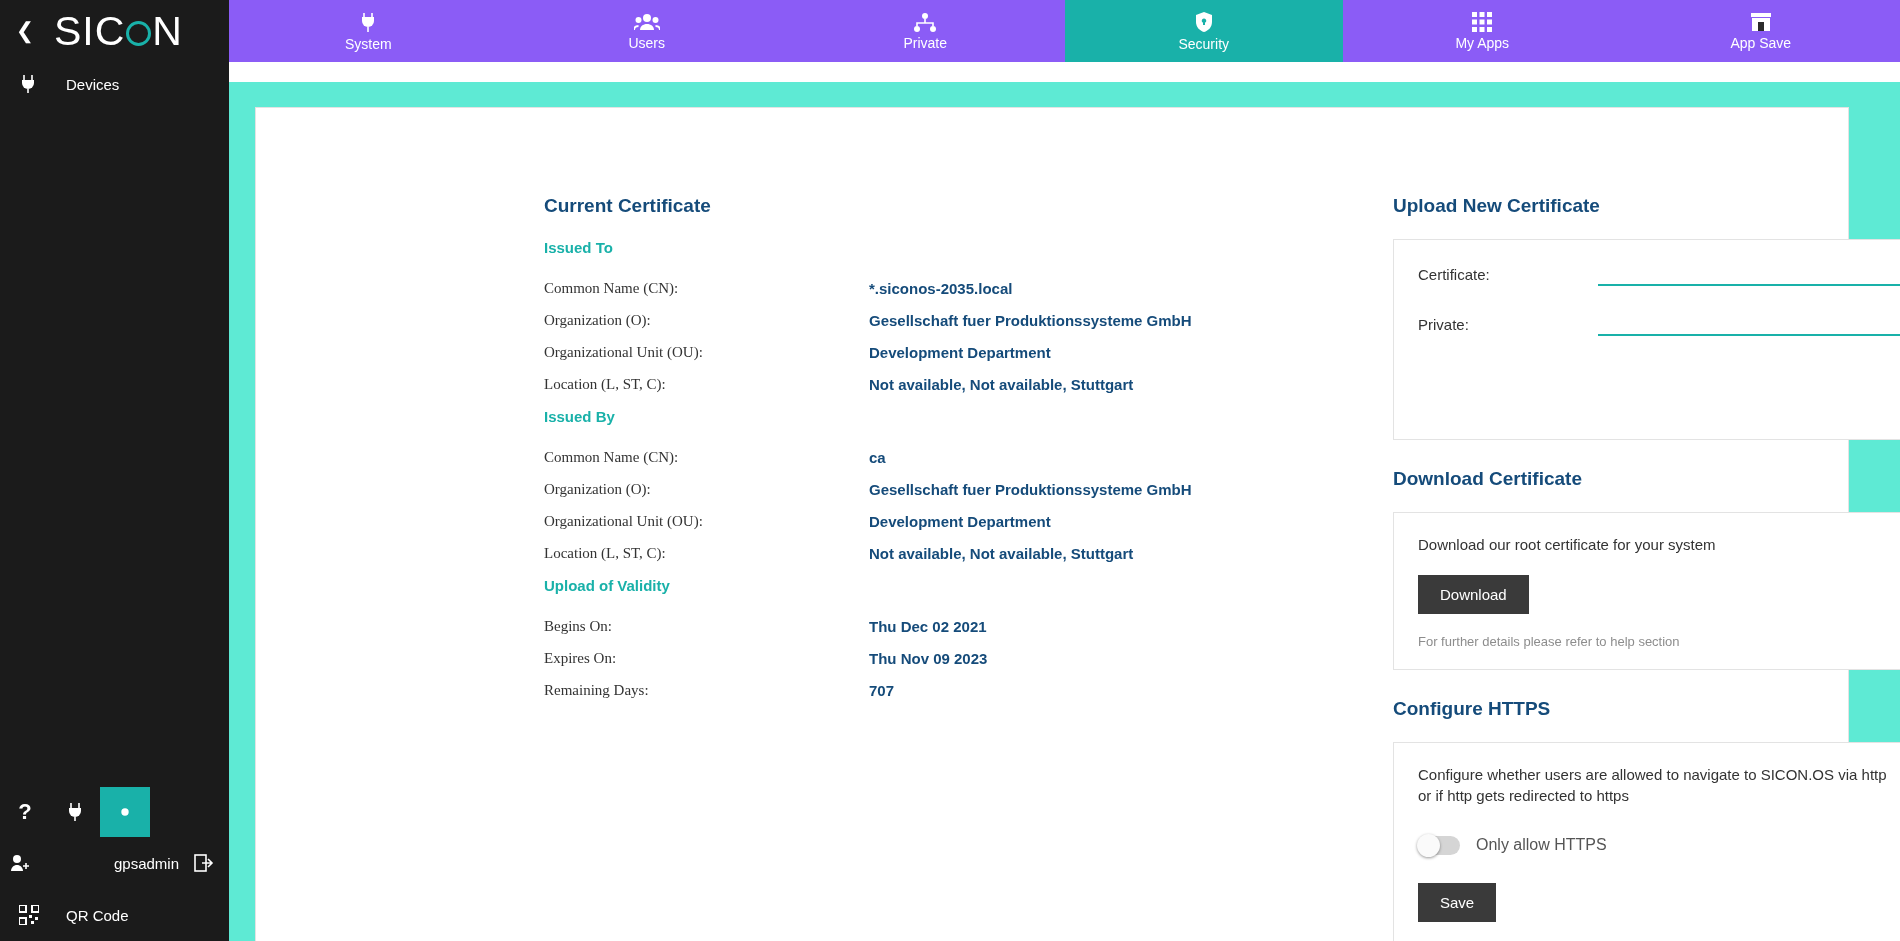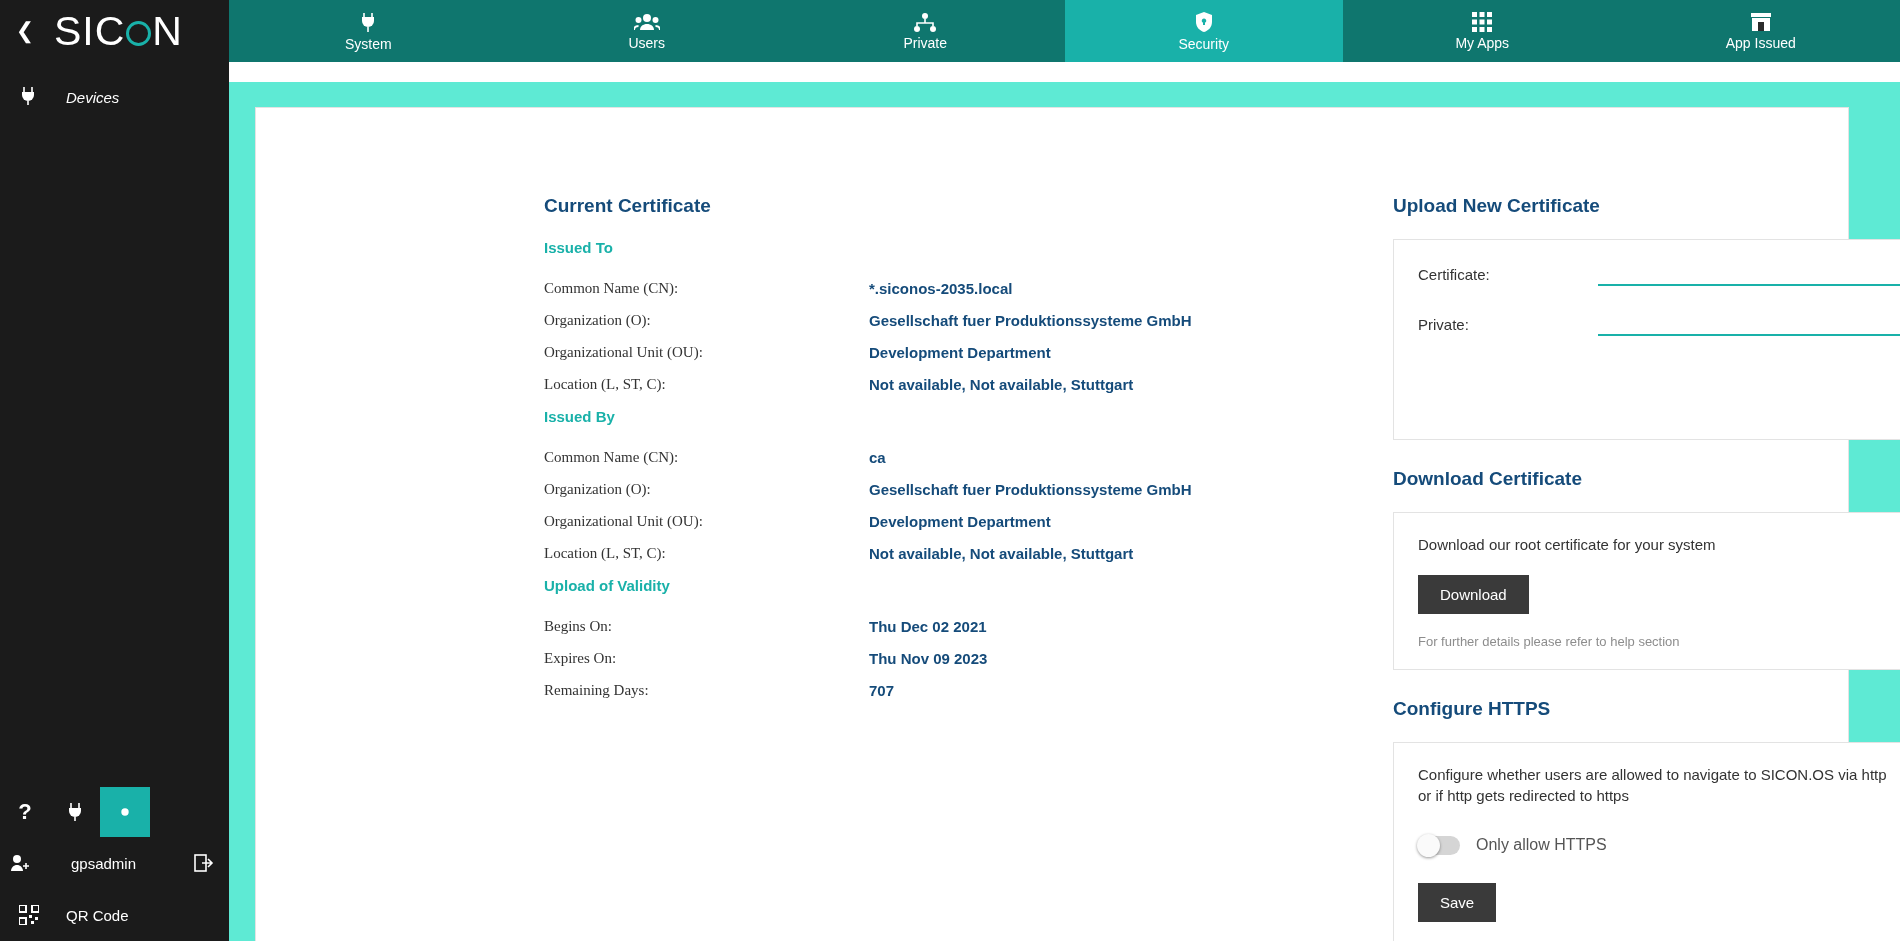--- a/index.html
+++ b/index.html
@@ -45,26 +45,25 @@
   .logo .ring {
     display: inline-block;
     width: 25px; height: 25px;
     border: 3px solid #19b1a9;
     border-radius: 50%;
     margin: 0 1px;
     position: relative;
     top: 2px;
   }
   .sidebar-item {
-    display: flex; align-items: flex-end;
+    display: flex; align-items: center;
     height: 44px;
     padding-left: 10px;
     cursor: pointer;
     font-size: 15px;
-    font-style: italic;
   }
   .sidebar-item .s-ico {
     width: 36px;
     display: flex; justify-content: center; align-items: center;
   }
   .sidebar-item .s-label { margin-left: 20px; }
 
   .sidebar-bottom {
     position: absolute; bottom: 0; left: 0; right: 0;
   }
@@ -79,42 +78,42 @@
     color: #ffffff;
   }
   .sb-icon-cell.active { background: #19b1a9; }
   .sb-row-user {
     display: flex; align-items: center;
     height: 52px;
     padding-left: 10px;
   }
   .sb-user-name {
     flex: 1;
-    text-align: center;
+    text-align: right;
     font-size: 15px;
     margin-left: -10px;
   }
   .sb-logout {
     width: 50px;
     display: flex; align-items: center; justify-content: center;
     cursor: pointer;
   }
   .sb-row-qr {
     display: flex; align-items: center;
     height: 52px;
     padding-left: 52px;
     font-size: 15px;
   }
   .sb-qr-ico { margin-right: 22px; margin-left: -38px; width: 30px; display:flex; justify-content:center;}
 
   
   .topnav {
     position: absolute; left: 229px; top: 0;
     width: 1671px; height: 62px;
-    background: #0f766e;
+    background: #8b5cf6;
     display: flex;
   }
   .topnav-item {
     flex: 1;
     display: flex; flex-direction: column;
     align-items: center; justify-content: center;
     color: #ffffff;
     cursor: pointer;
     font-size: 14px;
     gap: 4px;
@@ -381,21 +380,21 @@
       <span class="tn-label">My Apps</span>
     </div>
     <div class="topnav-item">
       <span>
         <svg width="22" height="20" viewBox="0 0 22 20">
             <path d="M1 1h20v4H1z" fill="#fff"></path>
             <path d="M2 6h18v13H2z" fill="#fff"></path>
             <rect x="8" y="10" width="6" height="9" fill="#2b2b2b"></rect>
           </svg>
       </span>
-      <span class="tn-label">App Issued</span>
+      <span class="tn-label">App Save</span>
     </div>
   </div>
 
   <div class="content">
     <div class="panel">
 
       <div class="col-left">
         <h2 class="section">Current Certificate</h2>
 
         <div class="subsection">Issued To</div>

